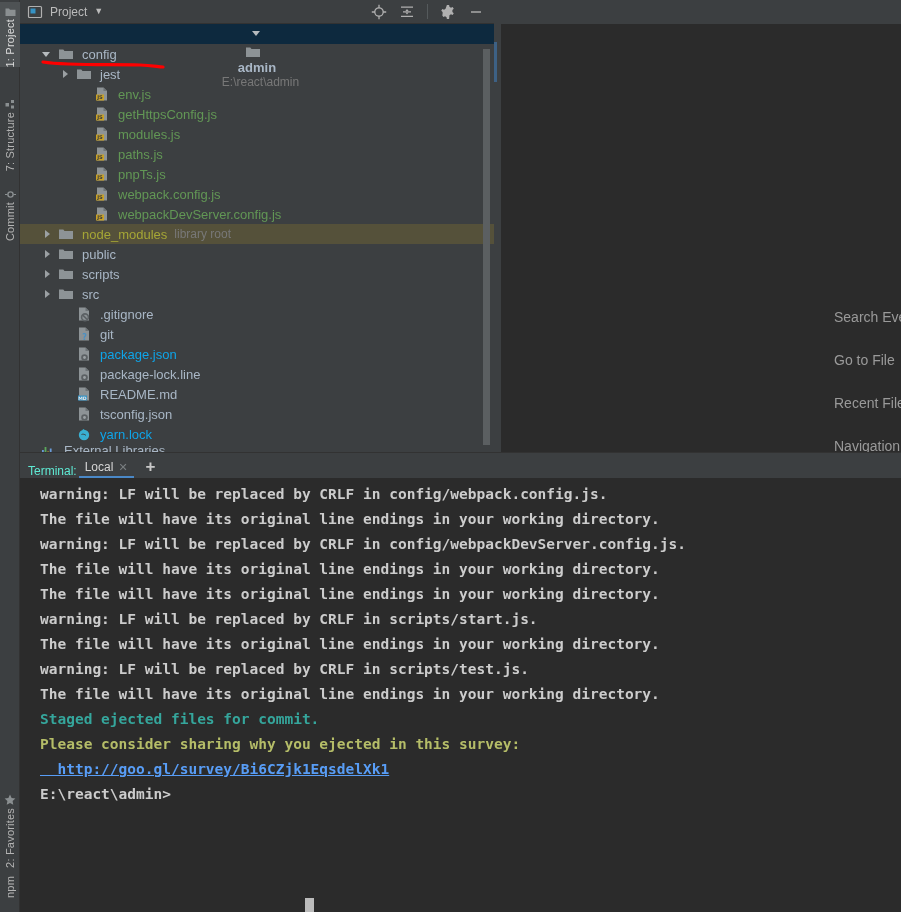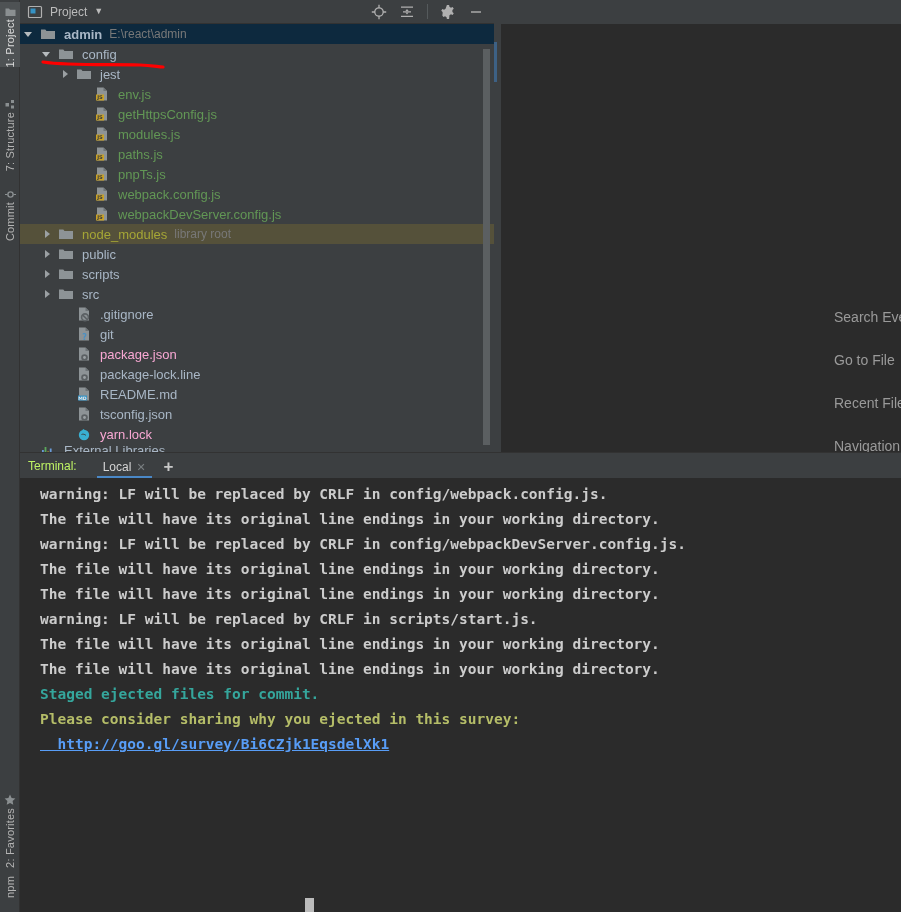--- a/index.html
+++ b/index.html
@@ -51,21 +51,21 @@
   .icon-btn { width: 16px; height: 16px; display: block; }
 
   .tree {
     position: relative; height: 428px; background: #3c3f41;
     overflow: hidden; font-size: 13px;
   }
   .row {
     position: relative; height: 20px; display: flex; align-items: center;
     white-space: nowrap; color: #a9b7c6;
   }
-  .row.sel { background: #0d293e; }
+  .row.sel { background: #0d293e; flex-direction: column; }
   .row.lib { background: #55513a; }
   .twisty {
     width: 11px; height: 11px; display: inline-block; position: relative;
     flex: 0 0 11px;
   }
   .twisty.closed::before {
     content: ""; position: absolute; left: 3px; top: 1px;
     border-left: 5px solid #9ba0a3;
     border-top: 4.5px solid transparent; border-bottom: 4.5px solid transparent;
   }
@@ -73,21 +73,21 @@
     content: ""; position: absolute; left: 0px; top: 3px;
     border-top: 5px solid #b6bbbe;
     border-left: 4.5px solid transparent; border-right: 4.5px solid transparent;
   }
   .twisty.none::before { content: none; }
   .ic { flex: 0 0 16px; width: 16px; height: 16px; margin-right: 4px; display: block; }
   .label { font-size: 13px; }
   .sub { font-size: 12px; color: #787878; margin-left: 7px; }
   .c-default { color: #a9b7c6; }
   .c-green { color: #629755; }
-  .c-blue  { color: #f9a8d4; }
+  .c-blue  { color: #0ea5e9; }
   .c-olive { color: #a5a636; }
 
   
   .tscroll {
     position: absolute; right: 4px; top: 25px; width: 7px; height: 396px;
     background: #5b5f61; border-radius: 0;
   }
 
   
   .editor {
@@ -111,21 +111,21 @@
   
   .terminal {
     position: absolute; left: 20px; top: 452px; right: 0; bottom: 0;
     background: #2b2b2b;
   }
   .term-header {
     height: 26px; background: #3c3f41; display: flex; align-items: flex-end;
     padding-left: 8px; border-top: 1px solid #323232;
   }
   .term-label {
-    font-size: 12px; color: #bef264; padding-bottom: 5px; margin-right: 18px;
+    font-size: 12px; color: #5eead4; 
   }
   .term-tab {
     position: relative; display: flex; align-items: center; gap: 5px;
     padding: 0 8px 4px 8px; color: #d6d6d6; font-size: 12px;
   }
   .term-tab.active::after {
     content: ""; position: absolute; left: 2px; right: 2px; bottom: 0;
     height: 2px; background: #4a88c7;
   }
   .tab-x { color: #7a7f82; font-size: 11px; }
@@ -562,27 +562,29 @@
     <div class="term-gutter"></div>
     <div class="term-body">
       <div id="term-lines">
           <div class="tline"><span class="t-warn">warning: LF will be replaced by CRLF in config/webpack.config.js.</span></div>
           <div class="tline"><span class="t-warn">The file will have its original line endings in your working directory.</span></div>
           <div class="tline"><span class="t-warn">warning: LF will be replaced by CRLF in config/webpackDevServer.config.js.</span></div>
           <div class="tline"><span class="t-warn">The file will have its original line endings in your working directory.</span></div>
           <div class="tline"><span class="t-warn">The file will have its original line endings in your working directory.</span></div>
           <div class="tline"><span class="t-warn">warning: LF will be replaced by CRLF in scripts/start.js.</span></div>
           <div class="tline"><span class="t-warn">The file will have its original line endings in your working directory.</span></div>
+          <div class="tline"><span class="t-warn">warning: LF will be replaced by CRLF in scripts/test.js.</span></div>
           <div class="tline"><span class="t-warn">The file will have its original line endings in your working directory.</span></div>
           <div class="tline"><span class="t-teal">Staged ejected files for commit.</span></div>
           <div class="tline"><span class="t-warn"></span></div>
           <div class="tline"><span class="t-olive">Please consider sharing why you ejected in this survey:</span></div>
           <div class="tline"><span class="t-link">  http://goo.gl/survey/Bi6CZjk1EqsdelXk1</span></div>
           <div class="tline"><span class="t-warn"></span></div>
           <div class="tline"><span class="t-warn"></span></div>
+          <div class="tline"><span class="t-prompt">E:\react\admin&gt;</span></div>
         </div>
     </div>
   </div>
   <div class="tcursor" style="left: 305px; top: 898px;"></div>
 
   <svg class="annot" width="901" height="912">
     <path d="M43 62 C 70 66, 110 64, 140 65 C 150 65.5, 157 66.5, 163 67" stroke="#fe0000" stroke-width="3.2" fill="none" stroke-linecap="round"></path>
   </svg>
 
 </div>

